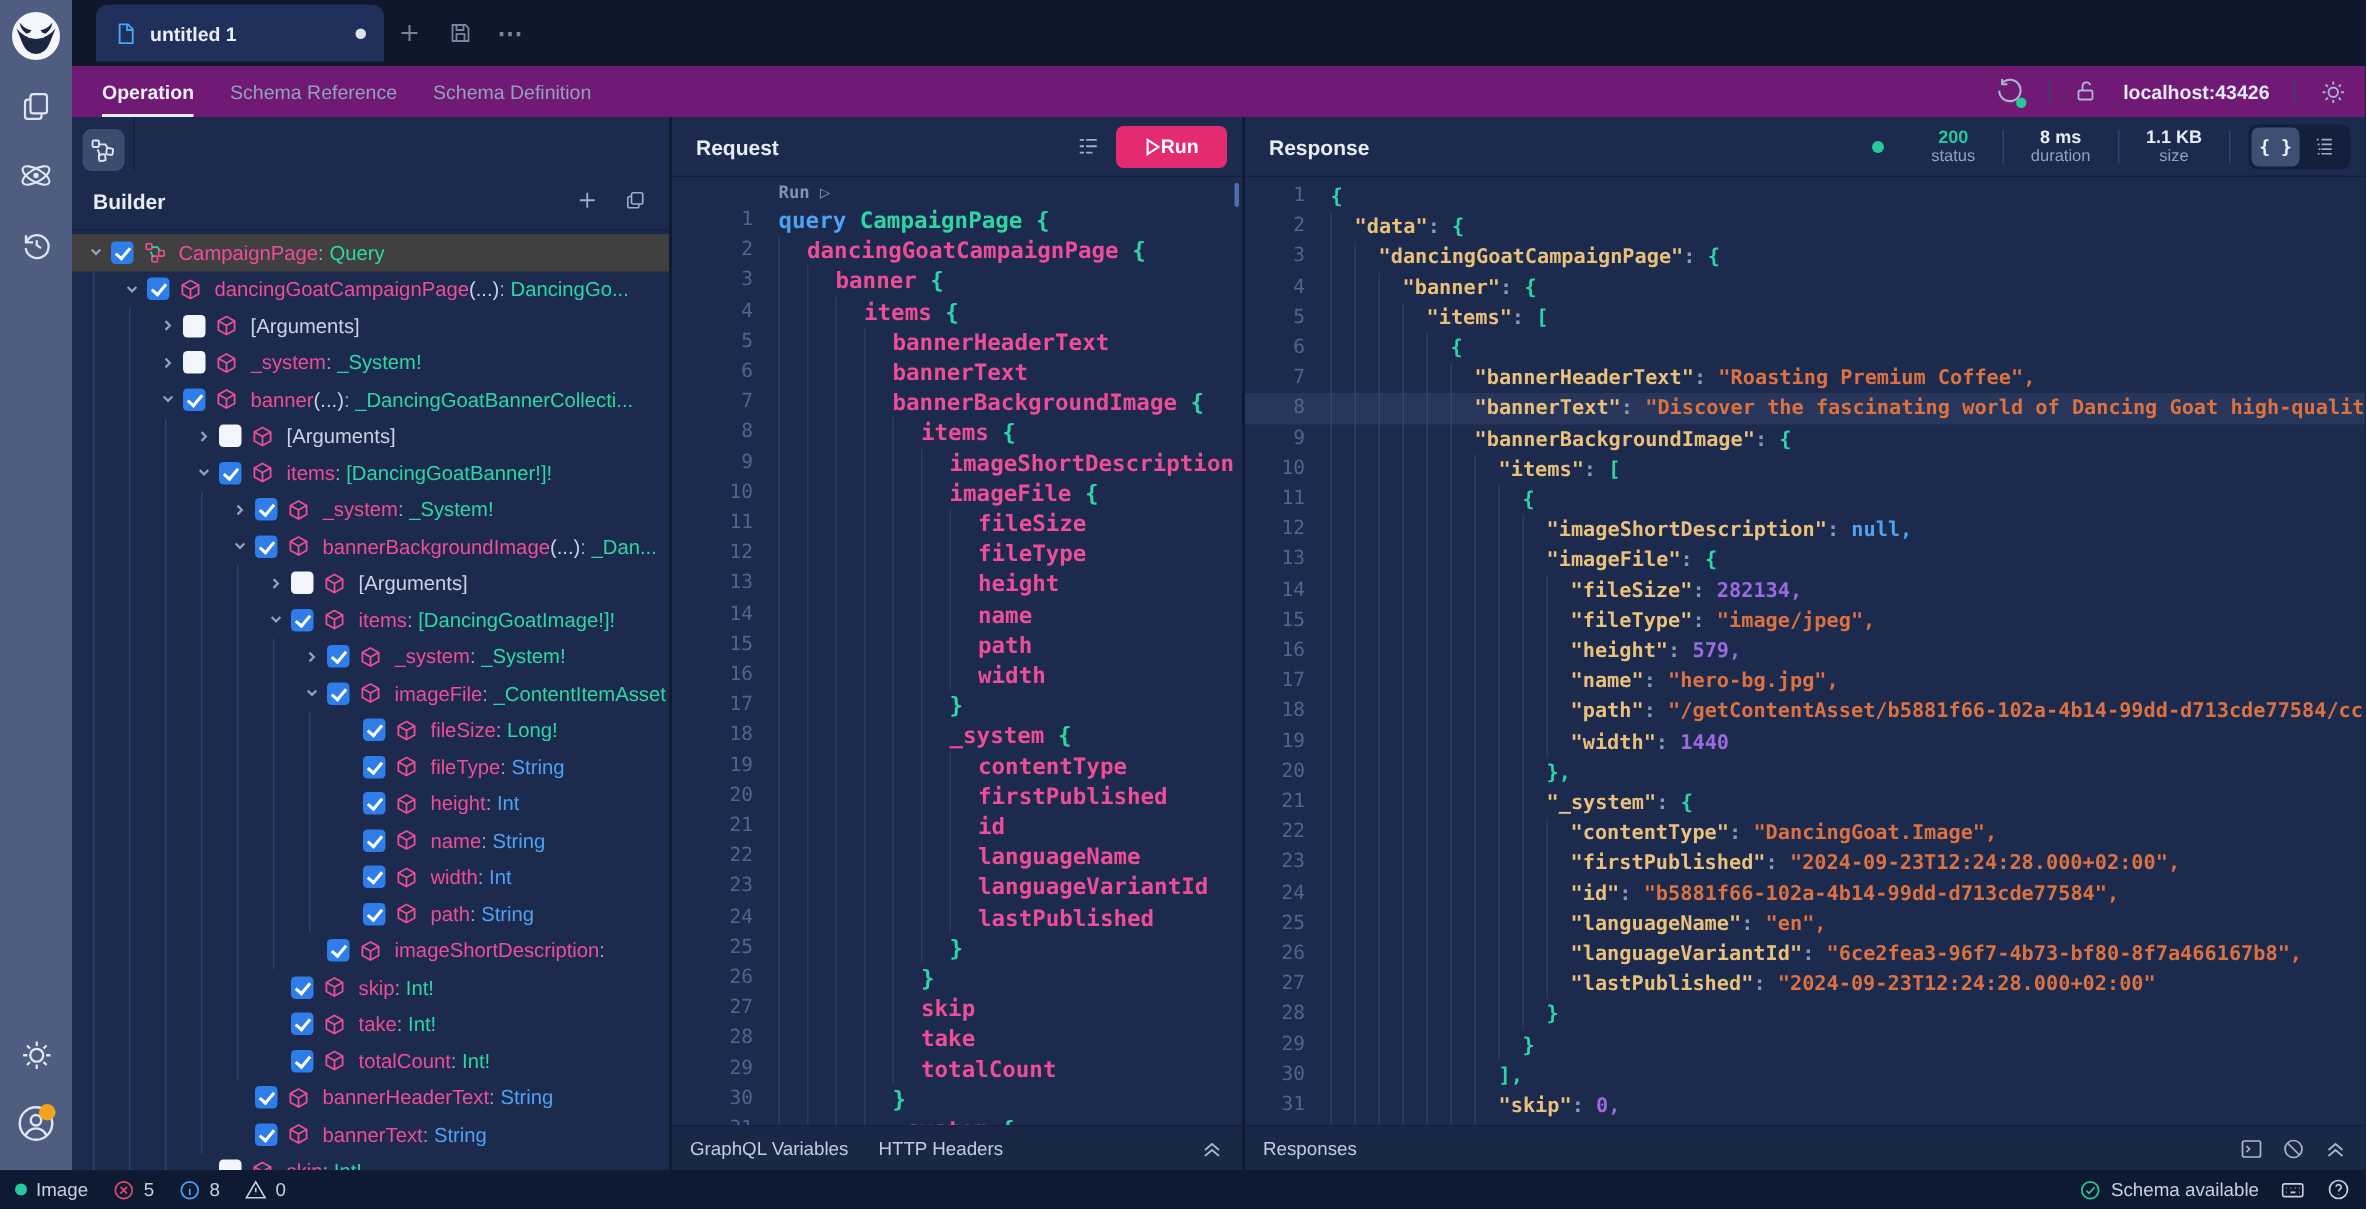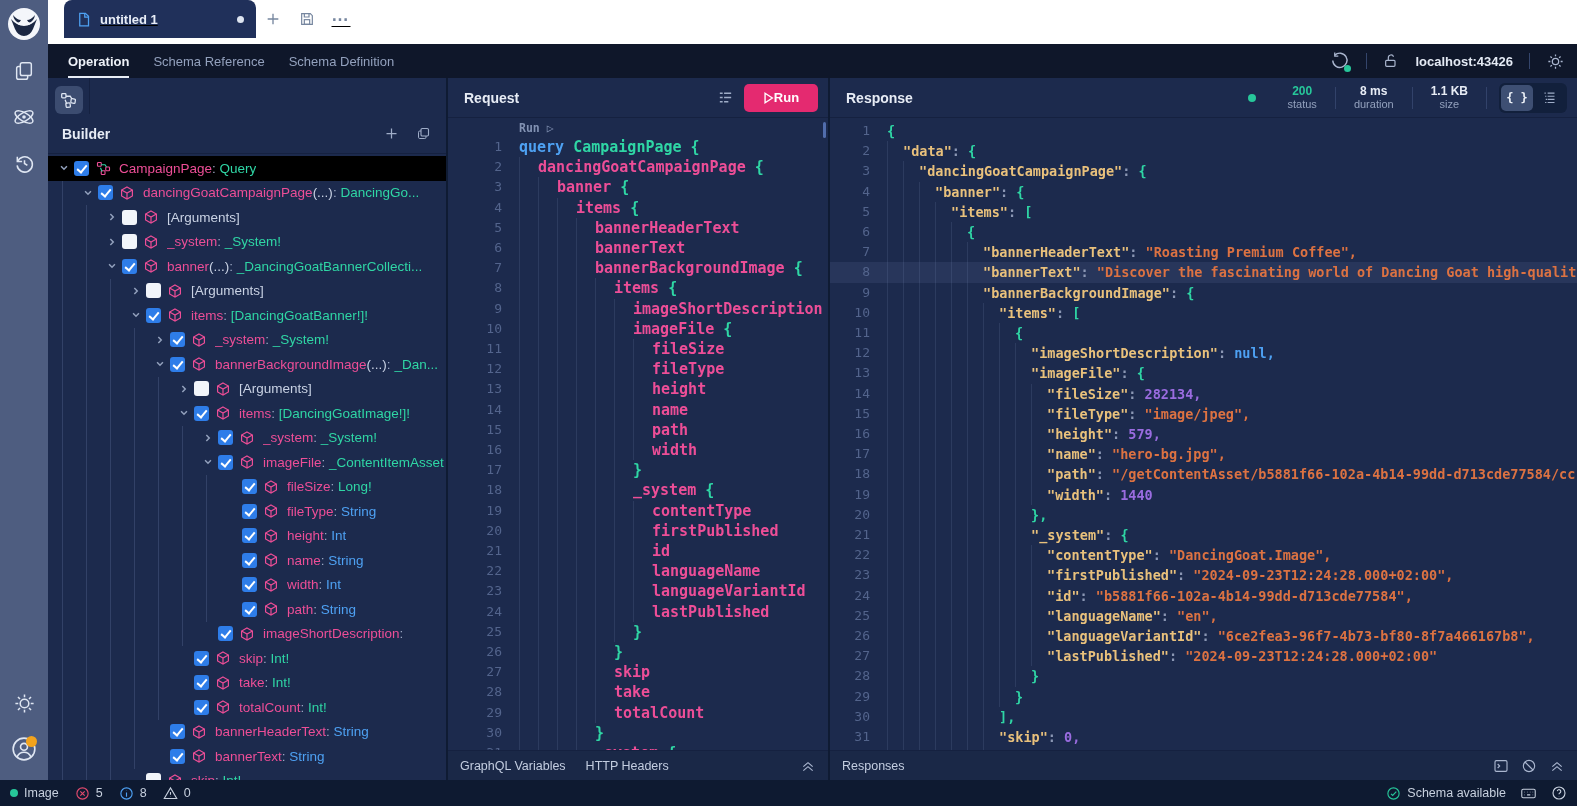--- a/index.html
+++ b/index.html
@@ -8,28 +8,28 @@
 
   
   .sidebar { position:absolute; left:0; top:0; width:48px; bottom:26px; background:#4e5d80; display:flex; flex-direction:column; align-items:center; z-index:5;}
   .sb-logo { width:48px; height:48px; display:flex; align-items:center; justify-content:center; }
   .sb-icon { width:48px; height:46px; display:flex; align-items:center; justify-content:center; color:#dfe6f2; cursor:pointer; }
   .sb-spacer { flex:1; }
   .sb-icon svg { stroke:#dfe6f2; }
   .badge-dot { position:absolute; width:11px; height:11px; border-radius:50%; background:#f2a31d; margin-left:14px; margin-top:-16px; }
 
   
-  .tabstrip { position:absolute; left:48px; right:0; top:0; height:44px; background:#ffffff; display:flex; align-items:flex-start;text-decoration:underline; }
+  .tabstrip { position:absolute; left:48px; right:0; top:0; height:44px; background:#0f172a; display:flex; align-items:center; }
   .doc-tab { margin-left:16px; height:38px; width:192px; background:#20305a; border-radius:8px 8px 0 0; display:flex; align-items:center; padding:0 12px; gap:9px; }
   .doc-tab .ttl { color:#e8edf7; font-size:13px; font-weight:700; flex:1; }
   .unsaved-dot { width:7px; height:7px; border-radius:50%; background:#dde4f0; }
   .strip-ic { color:#76869f; width:34px; height:38px; display:flex; align-items:center; justify-content:center; font-size:17px; }
 
   
-  .menubar { position:absolute; left:48px; right:0; top:44px; height:34px; background:#0f172a; display:flex; align-items:center; }
+  .menubar { position:absolute; left:48px; right:0; top:44px; height:34px; background:#701a75; display:flex; align-items:center; }
   .menu-tab { margin-left:24px; font-size:13px; color:#93a1bd; height:34px; display:flex; align-items:center; position:relative; cursor:pointer; }
   .menu-tab:first-child { margin-left:20px; }
   .menu-tab.active { color:#eef2f8; font-weight:700; }
   .menu-tab.active::after { content:""; position:absolute; left:0; right:0; bottom:0; height:2px; background:#e8edf5; }
   .mb-right { margin-left:auto; display:flex; align-items:center; gap:16px; padding-right:12px; color:#aab6cf; }
   .mb-sep { width:1px; height:16px; background:#34456b; }
   .host { color:#e4eaf4; font-size:13px; font-weight:700; }
   .refresh-wrap { position:relative; width:20px; height:20px; }
   .refresh-wrap .gdot { position:absolute; right:-1px; bottom:-1px; width:7px; height:7px; border-radius:50%; background:#27c79a; }
 
@@ -45,21 +45,21 @@
 
   .panel-main { flex:1; display:flex; flex-direction:column; min-width:0; }
   .panel-head { height:40px; display:flex; align-items:center; padding:0 10px 0 10px; border-bottom:1px solid #152140; flex:0 0 auto; }
   .panel-title { color:#e7ecf5; font-size:14px; font-weight:700; }
   .ph-right { margin-left:auto; display:flex; align-items:center; gap:6px; }
   .ph-icon { width:26px; height:26px; display:flex; align-items:center; justify-content:center; color:#9fadc8; font-size:17px; }
 
   
   .tree { flex:1; overflow:hidden; padding-top:2px; }
   .trow { display:flex; align-items:center; height:24.5px; padding-left:8px; white-space:nowrap; cursor:pointer; }
-  .trow.sel { background:#000000; }
+  .trow.sel { background:#404040; }
   .tg { align-self:stretch; flex:0 0 18px; border-left:1px solid rgba(130,150,195,.22); margin-left:6px; width:12px; }
   .chev { flex:0 0 16px; display:flex; align-items:center; justify-content:center; color:#93a1bd; }
   .cbx { flex:0 0 15px; height:15px; border-radius:3px; margin:0 7px 0 2px; position:relative; }
   .cbx.on { background:#2e7de9; }
   .cbx.off { background:#f2f5fa; }
   .cbx.on::after { content:""; position:absolute; left:4.5px; top:2px; width:4px; height:8px; border:solid #fff; border-width:0 2px 2px 0; transform:rotate(40deg); }
   .titem { flex:0 0 16px; margin-right:7px; display:flex; align-items:center; }
   .tlabel { font-size:13.5px; font-weight:500; overflow:hidden; text-overflow:clip; }
   .tname { color:#ed4e97; }
   .tname.args { color:#c9d2e4; }

